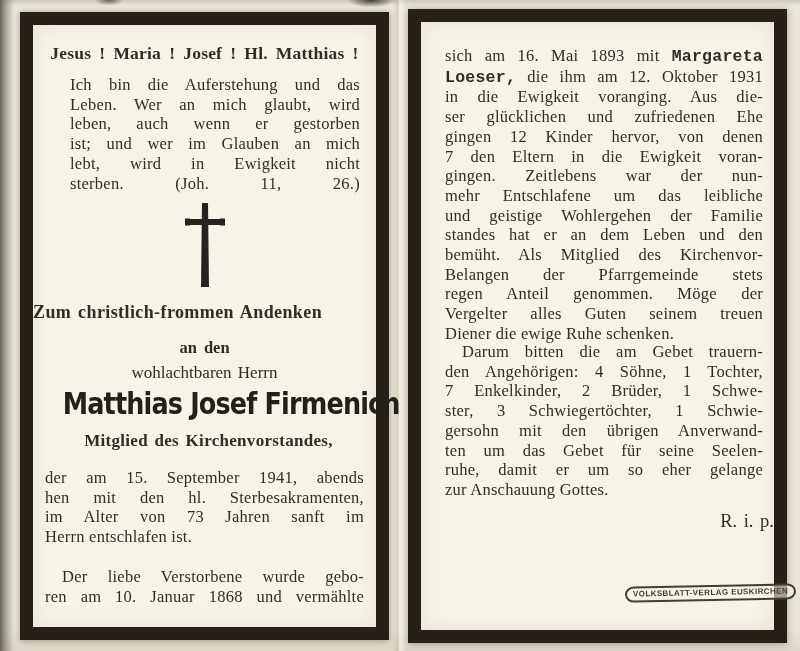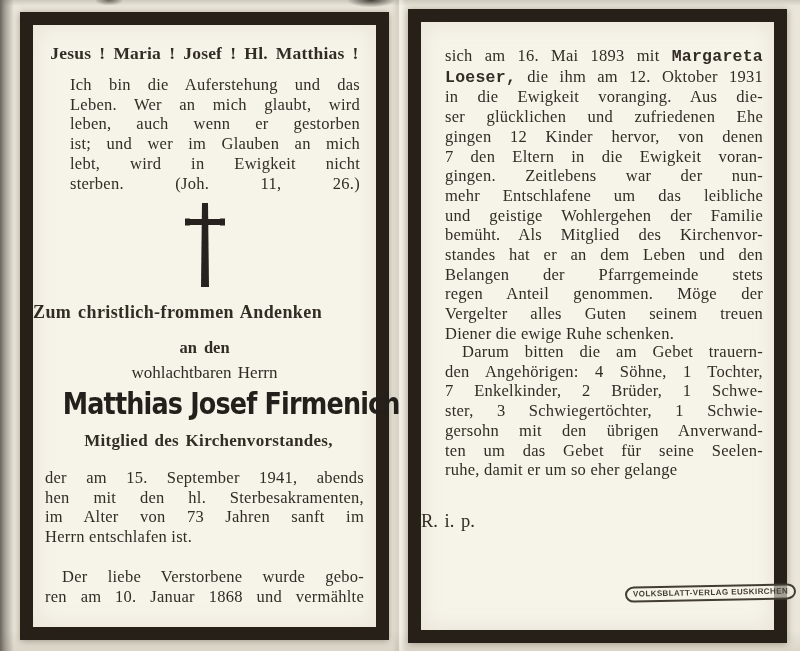--- a/index.html
+++ b/index.html
@@ -79,21 +79,21 @@
     left:8px; right:0; top:406px; text-align:center;
     font-weight:bold; font-size:17px; letter-spacing:0.3px; word-spacing:2px; white-space:nowrap;
   }
 
   .death-para { top:443px; left:12px; width:319px; }
   .birth-para { top:542px; left:12px; width:319px; }
 
   .cont-para  { top:24px;  left:24px; width:318px; }
   .mourn-para { top:320px; left:24px; width:318px; }
 
-  .rip { left:0; right:0; top:489px; text-align:left; font-size:18.5px; word-spacing:2px; }
+  .rip { left:0; right:0; top:489px; text-align:right; font-size:18.5px; word-spacing:2px; }
 
   .stamp {
     position:absolute; left:204px; top:563px;
     display:inline-block;
     border:2px solid #433d32;
     border-radius:9px / 50%;
     padding:1px 6px 2px 6px;
     font-family:"Liberation Sans", sans-serif;
     font-size:8px; font-weight:bold; letter-spacing:0.4px;
     color:#433d32; white-space:nowrap;
@@ -161,36 +161,37 @@
       <div class="tblock para cont-para">
           <div class="line"><span>sich am 16. Mai 1893 mit </span><b>Margareta</b></div>
           <div class="line"><b>Loeser,</b><span> die ihm am 12. Oktober 1931</span></div>
           <div class="line"><span>in die Ewigkeit voranging. Aus die-</span></div>
           <div class="line"><span>ser glücklichen und zufriedenen Ehe</span></div>
           <div class="line"><span>gingen 12 Kinder hervor, von denen</span></div>
           <div class="line"><span>7 den Eltern in die Ewigkeit voran-</span></div>
           <div class="line"><span>gingen. Zeitlebens war der nun-</span></div>
           <div class="line"><span>mehr Entschlafene um das leibliche</span></div>
           <div class="line"><span>und geistige Wohlergehen der Familie</span></div>
+          <div class="line"><span>standes hat er an dem Leben und den</span></div>
           <div class="line"><span>bemüht. Als Mitglied des Kirchenvor-</span></div>
-          <div class="line"><span>standes hat er an dem Leben und den</span></div>
           <div class="line"><span>Belangen der Pfarrgemeinde stets</span></div>
           <div class="line"><span>regen Anteil genommen. Möge der</span></div>
           <div class="line"><span>Vergelter alles Guten seinem treuen</span></div>
           <div class="line"><span>Diener die ewige Ruhe schenken.</span></div>
         </div>
 
       <div class="tblock para indent mourn-para">
           <div class="line"><span>Darum bitten die am Gebet trauern-</span></div>
           <div class="line"><span>den Angehörigen: 4 Söhne, 1 Tochter,</span></div>
           <div class="line"><span>7 Enkelkinder, 2 Brüder, 1 Schwe-</span></div>
           <div class="line"><span>ster, 3 Schwiegertöchter, 1 Schwie-</span></div>
           <div class="line"><span>gersohn mit den übrigen Anverwand-</span></div>
           <div class="line"><span>ten um das Gebet für seine Seelen-</span></div>
           <div class="line"><span>ruhe, damit er um so eher gelange</span></div>
+          <div class="line"><span>zur Anschauung Gottes.</span></div>
         </div>
 
       <div class="tblock rip">R. i. p.</div>
 
       <div class="stamp">VOLKSBLATT-VERLAG EUSKIRCHEN</div>
     </div>
   </div>
 
 </div>
 

